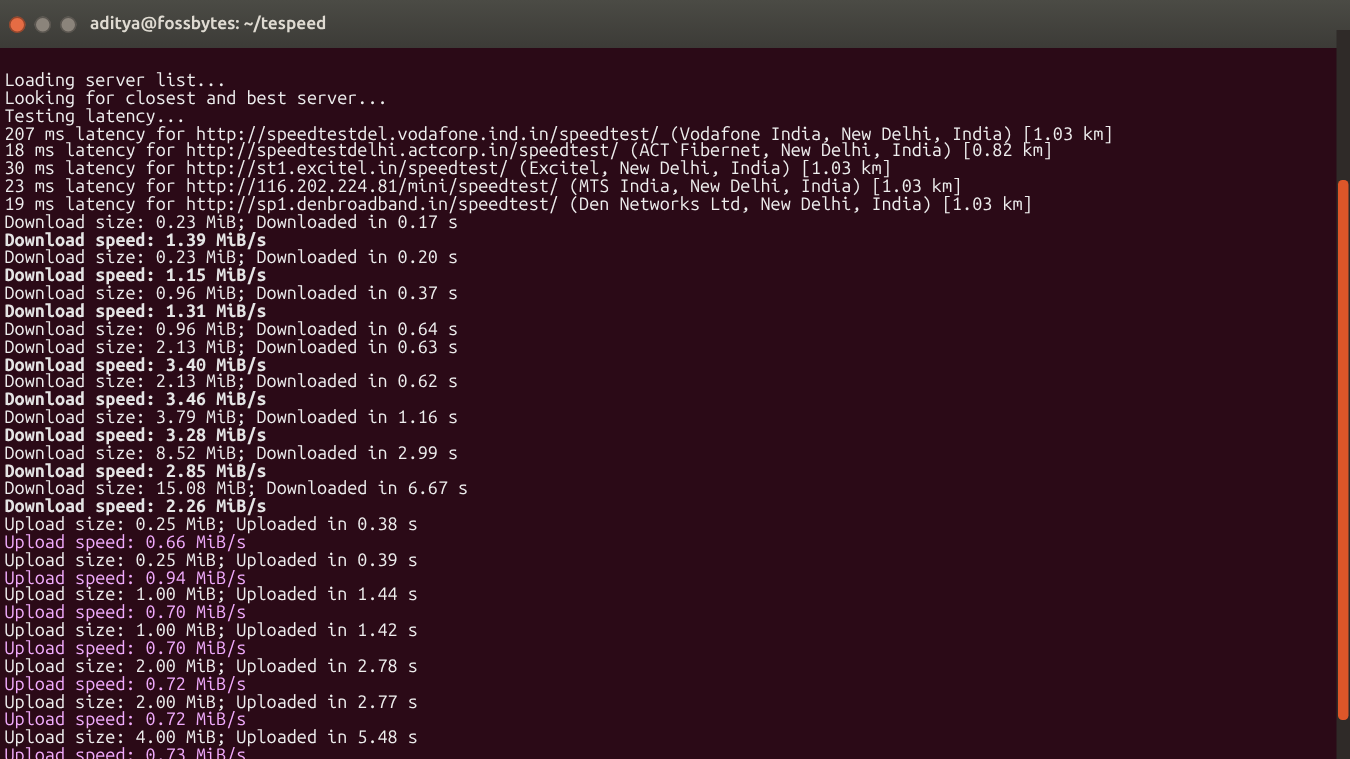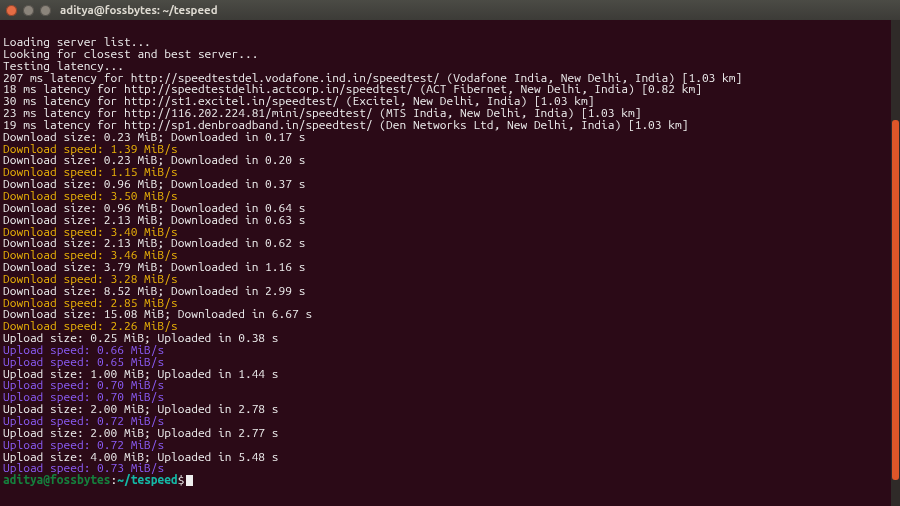--- a/index.html
+++ b/index.html
@@ -1,26 +1,26 @@
 <!DOCTYPE html>
 <html><head>
 <meta charset="utf-8">
 <style>
   html,body{margin:0;padding:0;width:900px;height:506px;overflow:hidden;background:#000;font-family:"Ubuntu Mono","DejaVu Sans Mono",monospace;font-size:12px;line-height:1.0;}
   .window{width:900px;height:506px;background:#2b0a17;display:flex;flex-direction:column;position:relative;}
-  .titlebar{height:20px;background:linear-gradient(#4b4b45,#3c3b37);display:flex;align-items:center;padding:0 6px;color:#dfdbd2;font-family:"Ubuntu",sans-serif;font-size:11.5px;}
+  .titlebar{height:32px;background:linear-gradient(#4b4b45,#3c3b37);display:flex;align-items:center;padding:0 6px;color:#dfdbd2;font-family:"Ubuntu",sans-serif;font-size:11.5px;}
   .win-btn{width:11px;height:11px;border-radius:50%;margin-right:6px;box-shadow:inset 0 0 0 1px rgba(0,0,0,0.35);}
   .btn-close{background:#e56c44;}
   .btn-min {background:#8b847b;}
   .btn-max {background:#8b847b;}
   .title-text{margin-left:3px;font-weight:bold;}
-  .term{flex:1;padding:16px 3px;color:#eeeeee;overflow:hidden;}
+  .term{flex:1;padding:5px 3px;color:#eeeeee;overflow:hidden;margin-top:11px;}
   .line{white-space:pre;font-size:12px;line-height:11.85px;}
-  .dl{color:#eab308;}
-  .ul{color:#8b5cf6;}
+  .dl{color:#e5e5e5;font-weight:bold;}
+  .ul{color:#f0abfc;}
   .prompt-user{color:#15803d;font-weight:bold;}
   .prompt-path{color:#14b8a6;font-weight:bold;}
   .prompt-dollar{color:#eeeeee;}
   .cursor{display:inline-block;width:7px;height:11px;background:#eeeeee;vertical-align:bottom;margin-left:2px;}
   .scrollbar{position:absolute;right:0;top:20px;bottom:0;width:9px;background:#2f2a28;}
   .scrollthumb{position:absolute;left:1px;right:1px;top:100px;height:360px;background:#dd5629;border-radius:3px;}
 </style>
 </head>
 <body>
 
@@ -39,37 +39,39 @@
       <div class="line ">207 ms latency for http://speedtestdel.vodafone.ind.in/speedtest/ (Vodafone India, New Delhi, India) [1.03 km]</div>
       <div class="line ">18 ms latency for http://speedtestdelhi.actcorp.in/speedtest/ (ACT Fibernet, New Delhi, India) [0.82 km]</div>
       <div class="line ">30 ms latency for http://st1.excitel.in/speedtest/ (Excitel, New Delhi, India) [1.03 km]</div>
       <div class="line ">23 ms latency for http://116.202.224.81/mini/speedtest/ (MTS India, New Delhi, India) [1.03 km]</div>
       <div class="line ">19 ms latency for http://sp1.denbroadband.in/speedtest/ (Den Networks Ltd, New Delhi, India) [1.03 km]</div>
       <div class="line ">Download size: 0.23 MiB; Downloaded in 0.17 s</div>
       <div class="line dl">Download speed: 1.39 MiB/s</div>
       <div class="line ">Download size: 0.23 MiB; Downloaded in 0.20 s</div>
       <div class="line dl">Download speed: 1.15 MiB/s</div>
       <div class="line ">Download size: 0.96 MiB; Downloaded in 0.37 s</div>
-      <div class="line dl">Download speed: 3.50 MiB/s</div>
+      <div class="line dl">Download speed: 1.31 MiB/s</div>
       <div class="line ">Download size: 0.96 MiB; Downloaded in 0.64 s</div>
       <div class="line ">Download size: 2.13 MiB; Downloaded in 0.63 s</div>
       <div class="line dl">Download speed: 3.40 MiB/s</div>
       <div class="line ">Download size: 2.13 MiB; Downloaded in 0.62 s</div>
       <div class="line dl">Download speed: 3.46 MiB/s</div>
       <div class="line ">Download size: 3.79 MiB; Downloaded in 1.16 s</div>
       <div class="line dl">Download speed: 3.28 MiB/s</div>
       <div class="line ">Download size: 8.52 MiB; Downloaded in 2.99 s</div>
       <div class="line dl">Download speed: 2.85 MiB/s</div>
       <div class="line ">Download size: 15.08 MiB; Downloaded in 6.67 s</div>
       <div class="line dl">Download speed: 2.26 MiB/s</div>
       <div class="line ">Upload size: 0.25 MiB; Uploaded in 0.38 s</div>
       <div class="line ul">Upload speed: 0.66 MiB/s</div>
-      <div class="line ul">Upload speed: 0.65 MiB/s</div>
+      <div class="line ">Upload size: 0.25 MiB; Uploaded in 0.39 s</div>
+      <div class="line ul">Upload speed: 0.94 MiB/s</div>
       <div class="line ">Upload size: 1.00 MiB; Uploaded in 1.44 s</div>
       <div class="line ul">Upload speed: 0.70 MiB/s</div>
+      <div class="line ">Upload size: 1.00 MiB; Uploaded in 1.42 s</div>
       <div class="line ul">Upload speed: 0.70 MiB/s</div>
       <div class="line ">Upload size: 2.00 MiB; Uploaded in 2.78 s</div>
       <div class="line ul">Upload speed: 0.72 MiB/s</div>
       <div class="line ">Upload size: 2.00 MiB; Uploaded in 2.77 s</div>
       <div class="line ul">Upload speed: 0.72 MiB/s</div>
       <div class="line ">Upload size: 4.00 MiB; Uploaded in 5.48 s</div>
       <div class="line ul">Upload speed: 0.73 MiB/s</div>
       <div class="line"><span class="prompt-user">aditya@fossbytes</span><span class="prompt-dollar">:</span><span class="prompt-path">~/tespeed</span><span class="prompt-dollar">$</span><span class="cursor"></span></div>
     </div>
 

